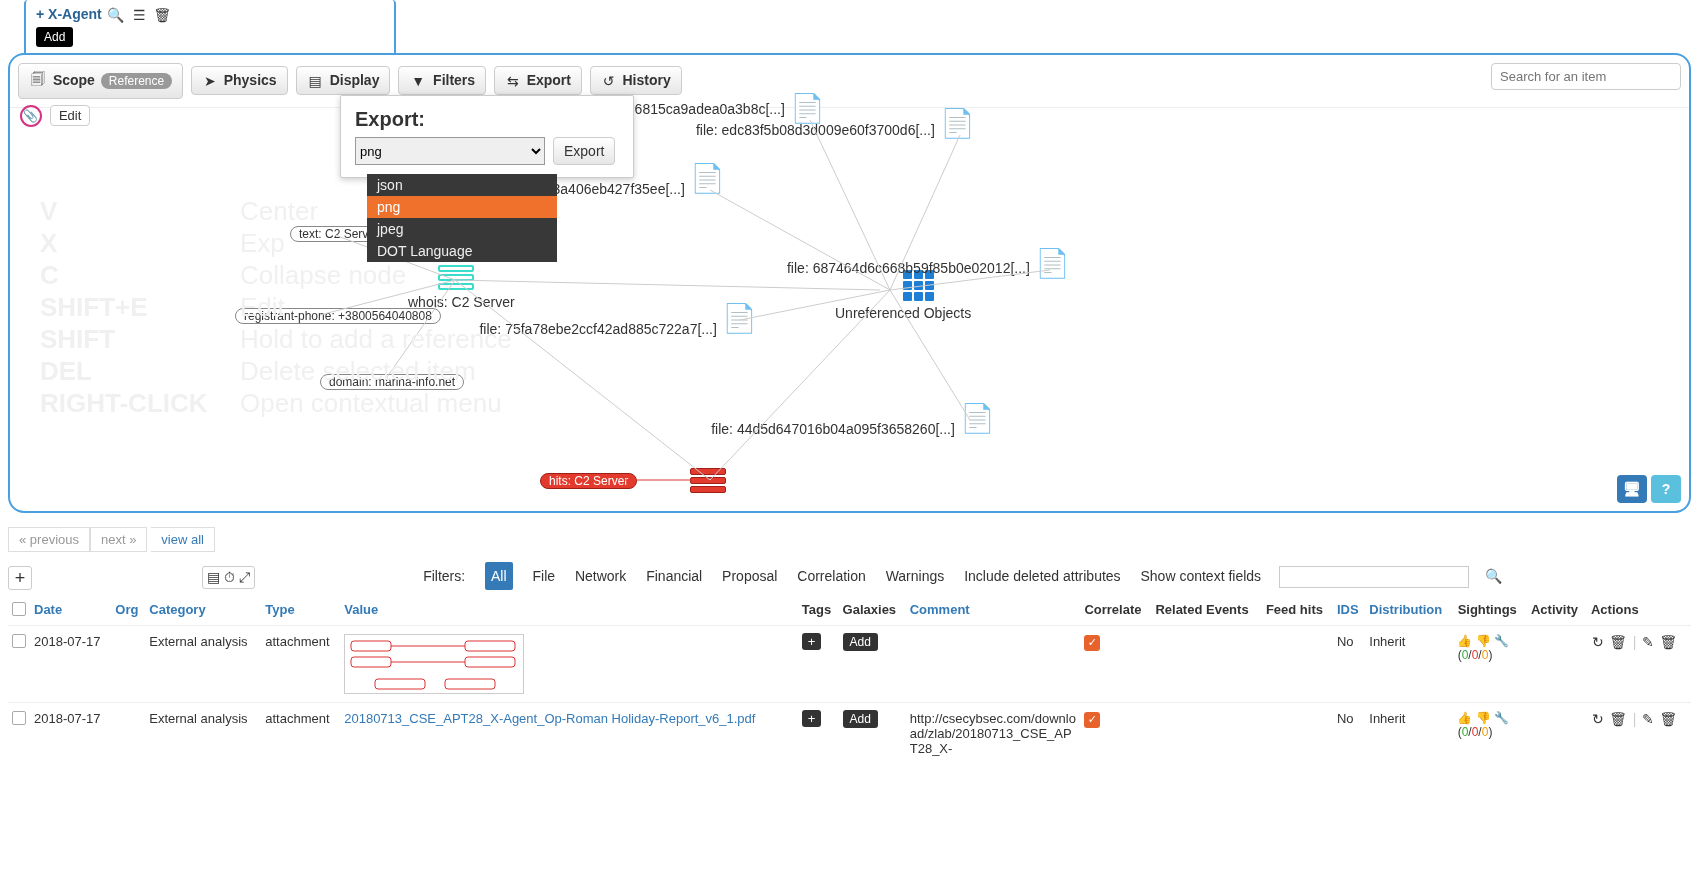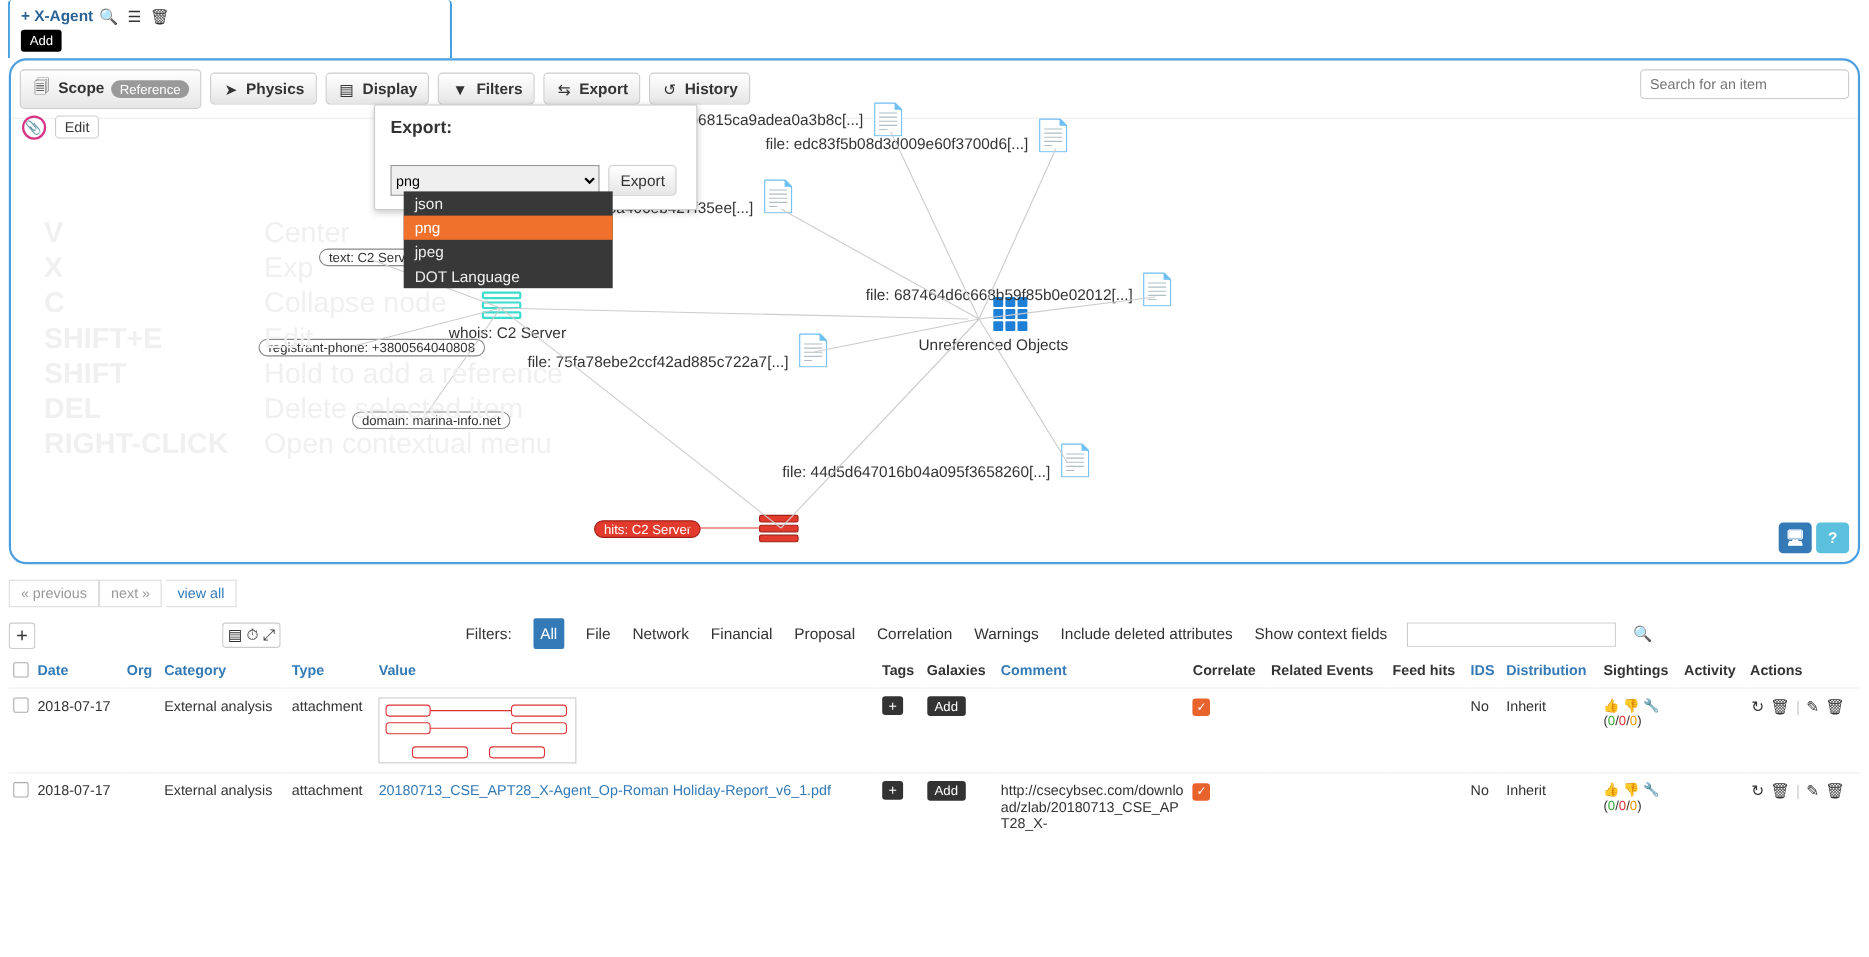--- a/index.html
+++ b/index.html
@@ -13,21 +13,21 @@
 .btn { background:linear-gradient(#fff,#e6e6e6); border:1px solid #ccc; border-radius:4px; padding:5px 10px; font-size:14px; cursor:pointer; margin-right:4px; display:inline-block; color:#333;}
 .btn .icon { margin-right:4px; }
 .badge { background:#999; color:#fff; border-radius:9px; padding:1px 8px; font-size:12px; margin-left:2px;}
 .search-box { float:right; }
 .search-box input { border:1px solid #ccc; border-radius:4px; padding:5px 8px; width:190px; font-size:13px;}
 .edit-pill { position:absolute; top:50px; left:10px; z-index:5; }
 .edit-pill .circle { width:22px; height:22px; border:2px solid #d63384; border-radius:50%; display:inline-flex; align-items:center; justify-content:center; color:#d63384; font-size:12px;}
 .edit-pill .lbl { border:1px solid #ccc; border-radius:4px; padding:2px 8px; margin-left:4px; font-size:13px; background:#fff;}
 
 .popup { position:absolute; top:40px; left:330px; background:#fff; border:1px solid #ccc; box-shadow:0 2px 6px rgba(0,0,0,.2); padding:12px 14px; z-index:20; border-radius:2px;}
-.popup h4 { font-weight:bold; margin-bottom:24px; font-size:16px;}
+.popup h4 { font-weight:bold; margin-bottom:6px; font-size:20px;}
 .popup-row { display:flex; gap:8px; }
 .popup select { width:190px; height:28px; font-size:13px; border:1px solid #999;}
 .popup .btn { background:linear-gradient(#fff,#e6e6e6);}
 .dropdown-list { position:absolute; top:78px; left:0; width:190px; background:#383838; color:#eee; font-size:14px; z-index:21; margin-left:26px;}
 .dropdown-list div { padding:3px 10px; cursor:pointer; }
 .dropdown-list div.active { background:#f0712c; color:#fff; }
 
 .shortcuts { position:absolute; top:140px; left:30px; color:#f0f0f0; font-weight:bold; line-height:32px; z-index:2;}
 .shortcuts .row { display:flex; }
 .shortcuts .k { width:200px; font-size:26px; }
@@ -77,21 +77,21 @@
 .val-link { color:#337ab7;}
 .thumb { width:180px; height:60px; border:1px solid #ccc; background:#fff; position:relative;}
 .sight { font-size:12px;}
 .sight .g{color:#3a3;} .sight .r{color:#d33;} .sight .o{color:#e90;}
 .act-icons span{ margin:0 1px; cursor:pointer; font-size:14px;}
 a { text-decoration:none;}
 </style>
 </head>
 <body>
 
-<div class="tag-row" style="border:2px solid #4a9fe0;border-bottom:none;border-top:none;border-radius:4px 4px 0 0;margin:0 7px;width:404px;">
+<div class="tag-row" style="border:2px solid #4a9fe0;border-bottom:none;border-top:none;border-radius:4px 4px 0 0;margin:0 24px;width:372px;">
   <a class="tag-link">+ X-Agent</a>
   <span class="icon">🔍</span>
   <span class="icon">☰</span>
   <span class="icon">🗑</span>
   <br>
   <button class="add-btn">Add</button>
 </div>
 
 <div class="graph-container">
 

